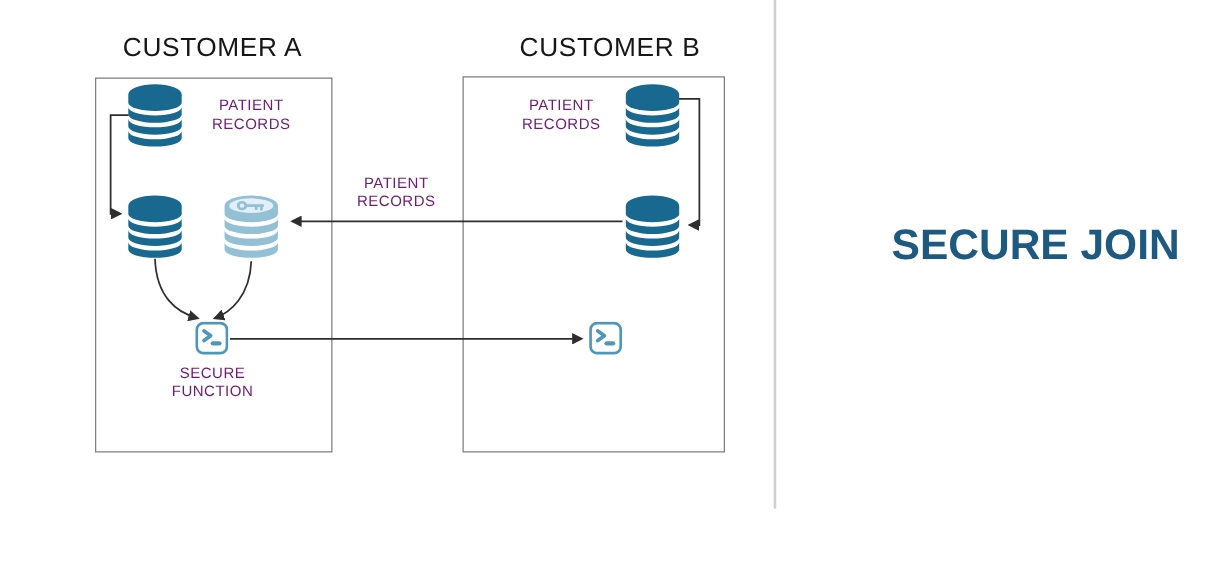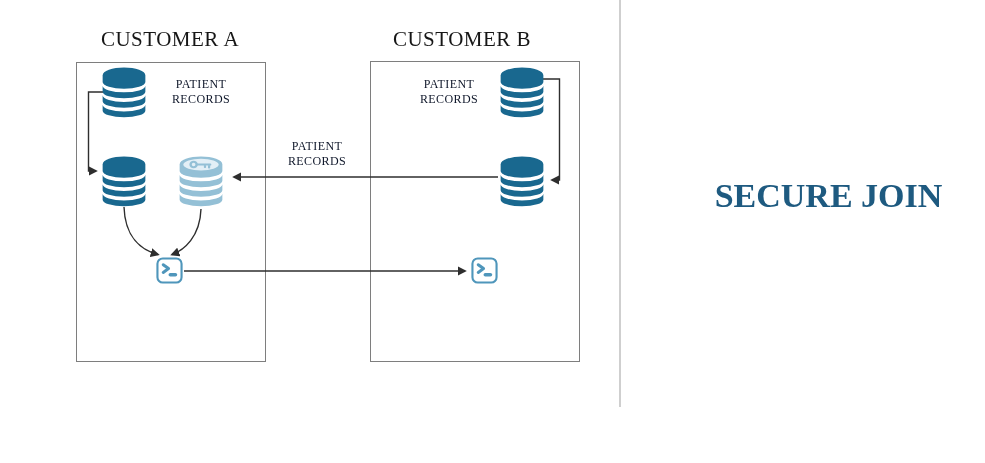--- a/index.html
+++ b/index.html
@@ -1,35 +1,35 @@
 <!DOCTYPE html>
 <html><head>
 <meta charset="utf-8">
 <style>
   html,body{margin:0;padding:0;background:#ffffff;}
   .canvas{
     position:relative;width:985px;height:407px;background:#ffffff;overflow:hidden;
-    font-family:Liberation Serif, serif;
+    font-family:Liberation Sans, sans-serif;
   }
   .frame{
     position:absolute;left:18px;top:-3px;width:601px;height:451px;
     border-right:2px solid #cfcfcf;border-bottom:2px solid #cfcfcf;
   }
   .custbox{position:absolute;border:1px solid #7e7e7e;background:transparent;}
   .box-a{left:76px;top:62px;width:188px;height:298px;}
   .box-b{left:370px;top:61px;width:208px;height:299px;}
   .cust-title{
     position:absolute;top:27px;text-align:center;font-size:21px;line-height:24px;
     color:#161616;letter-spacing:0.5px;white-space:nowrap;
   }
   .ct-a{left:76px;width:188px;}
-  .ct-b{left:358px;width:208px;text-align:center;}
+  .ct-b{left:384px;width:208px;text-align:center;}
   .lbl{
     position:absolute;text-align:center;font-size:12px;line-height:15px;
-    color:#0f172a;letter-spacing:0.4px;
+    color:#701a75;letter-spacing:0.4px;
   }
   .lbl-pat-a{left:156px;top:77px;width:90px;}
   .lbl-pat-b{left:404px;top:77px;width:90px;}
   .lbl-hash{left:272px;top:139px;width:90px;}
   .lbl-secfn{left:125px;top:291px;width:90px;}
   .abs{position:absolute;}
   .wires{position:absolute;left:0;top:0;pointer-events:none;}
   .db-dark{color:#19688f;}
   .db-light{color:#94c0d6;}
   .rtitle{
@@ -118,18 +118,22 @@
     <div>RECORDS</div>
   </div>
   <div class="lbl lbl-pat-b">
     <div>PATIENT</div>
     <div>RECORDS</div>
   </div>
   <div class="lbl lbl-hash">
     <div>PATIENT</div>
     <div>RECORDS</div>
   </div>
+  <div class="lbl lbl-secfn">
+    <div>SECURE</div>
+    <div>FUNCTION</div>
+  </div>
 
   <div class="rtitle">
     <div>SECURE JOIN</div>
   </div>
 
 </div>
 
 </body></html>

